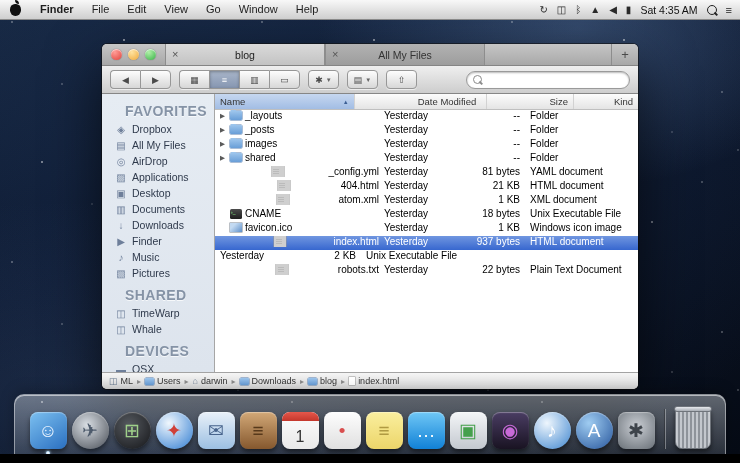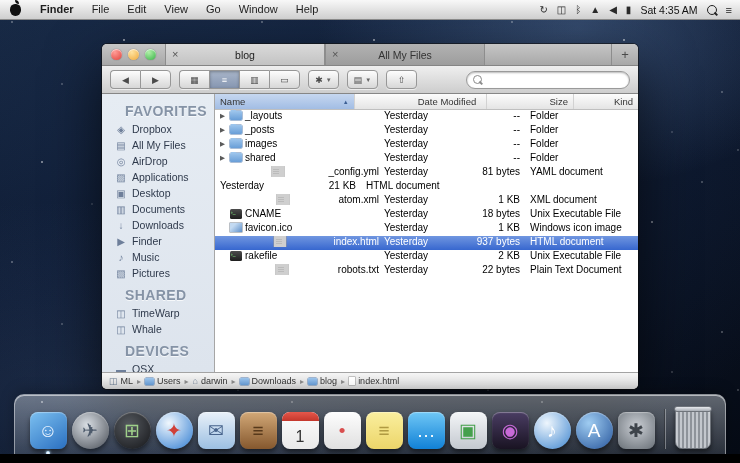--- a/index.html
+++ b/index.html
@@ -347,20 +347,25 @@
               <div class="cell-name">
                 <span class="disc"></span>
                 <span class="fi file"></span>
                 <span class="fname">_config.yml</span>
               </div>
               <div class="cell-date">Yesterday</div>
               <div class="cell-size">81 bytes</div>
               <div class="cell-kind">YAML document</div>
             </div>
             <div class="row">
+              <div class="cell-name">
+                <span class="disc"></span>
+                <span class="fi file"></span>
+                <span class="fname">404.html</span>
+              </div>
               <div class="cell-date">Yesterday</div>
               <div class="cell-size">21 KB</div>
               <div class="cell-kind">HTML document</div>
             </div>
             <div class="row">
               <div class="cell-name">
                 <span class="disc"></span>
                 <span class="fi file"></span>
                 <span class="fname">atom.xml</span>
               </div>
@@ -392,25 +397,20 @@
               <div class="cell-name">
                 <span class="disc"></span>
                 <span class="fi file"></span>
                 <span class="fname">index.html</span>
               </div>
               <div class="cell-date">Yesterday</div>
               <div class="cell-size">937 bytes</div>
               <div class="cell-kind">HTML document</div>
             </div>
             <div class="row">
-              <div class="cell-name">
-                <span class="disc"></span>
-                <span class="fi exec"></span>
-                <span class="fname">rakefile</span>
-              </div>
               <div class="cell-date">Yesterday</div>
               <div class="cell-size">2 KB</div>
               <div class="cell-kind">Unix Executable File</div>
             </div>
             <div class="row">
               <div class="cell-name">
                 <span class="disc"></span>
                 <span class="fi file"></span>
                 <span class="fname">robots.txt</span>
               </div>

